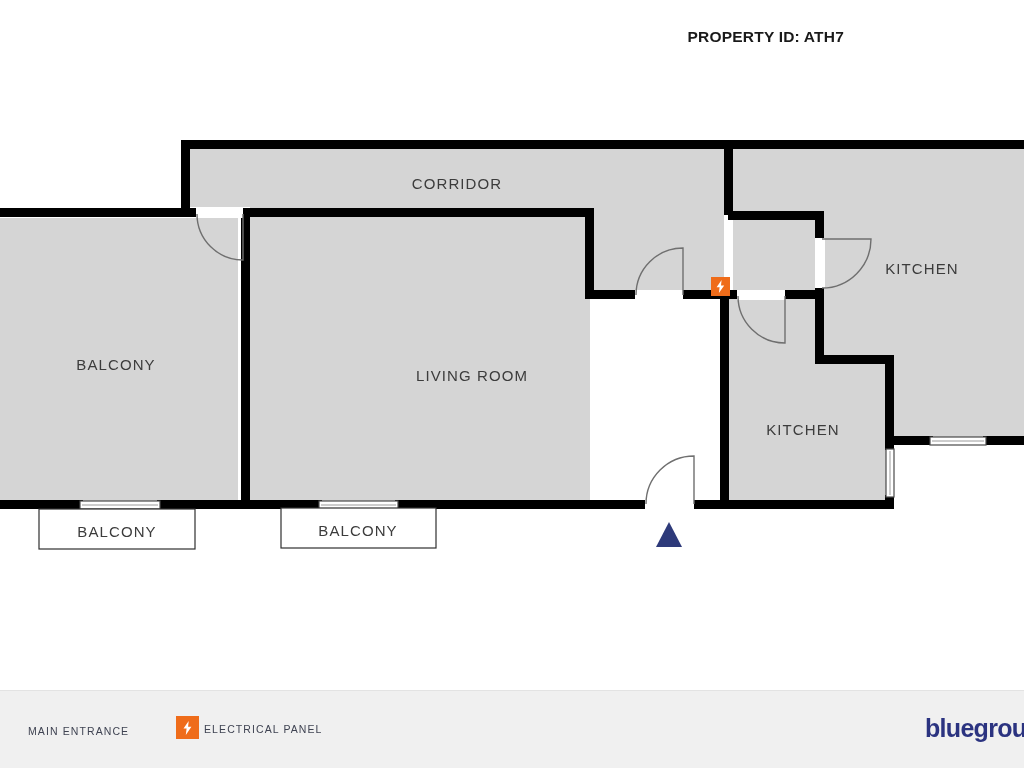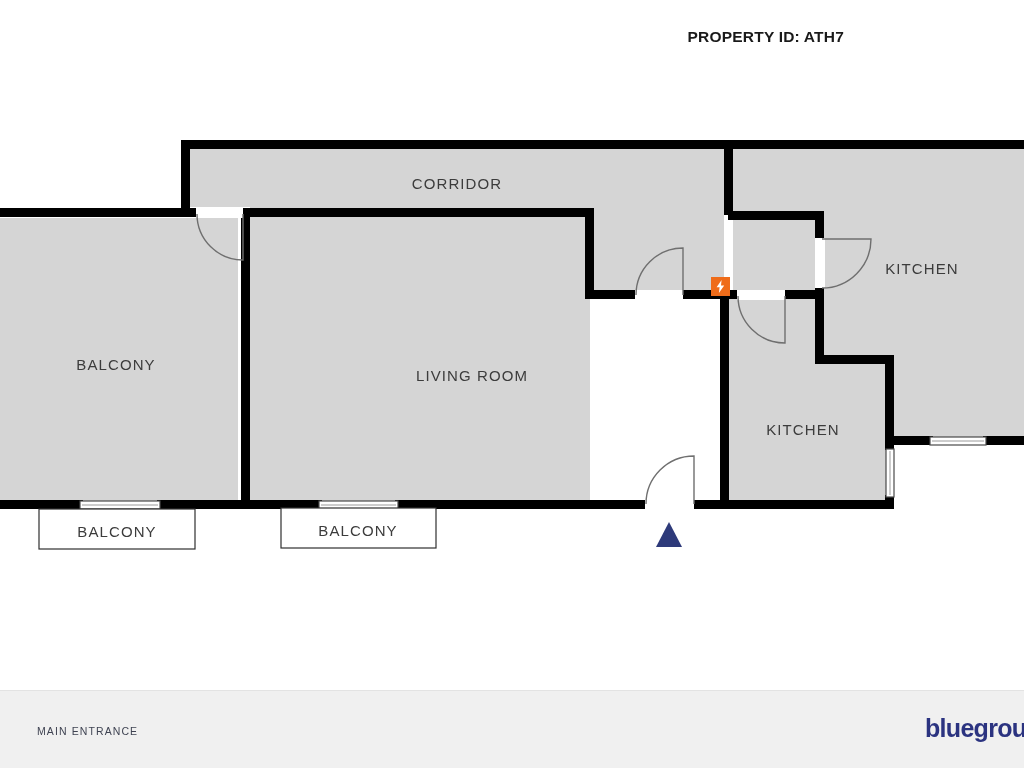--- a/index.html
+++ b/index.html
@@ -84,21 +84,21 @@
     height: 26px;
     top: 718px;
   }
   .legend-text {
     font-size: 10.5px;
     color: #3f4352;
     letter-spacing: 1.1px;
     white-space: nowrap;
   }
   #legend-entrance { left: -8px; top: 718px; }
-  #legend-entrance .legend-text { margin-left: 45px; }
+  #legend-entrance .legend-text { margin-left: 36px; }
   #legend-elec { left: 176px; top: 716px; }
   #legend-elec .legend-text { margin-left: 28px; }
   .legend-sq {
     position: absolute;
     left: 0; top: 0;
     width: 23px; height: 23px;
     background: #ef6c1a;
     display: flex; align-items: center; justify-content: center;
   }
 
@@ -248,16 +248,24 @@
     </svg>
   </div>
 
   <div id="legend-bar"></div>
 
   <div class="legend-item" id="legend-entrance">
 
     <span class="legend-text">MAIN ENTRANCE</span>
   </div>
 
+  <div class="legend-item" id="legend-elec">
+    <span class="legend-sq">
+      <svg width="11" height="14" viewBox="0 0 11 14">
+        <path d="M6.7 0 L1.5 7.6 L4.6 7.6 L3.8 14 L9.4 5.7 L6.1 5.7 Z" fill="#ffffff"></path>
+      </svg>
+    </span>
+    <span class="legend-text">ELECTRICAL PANEL</span>
+  </div>
 
   <div id="brand">blueground</div>
 
 </div>
 
 </body></html>

